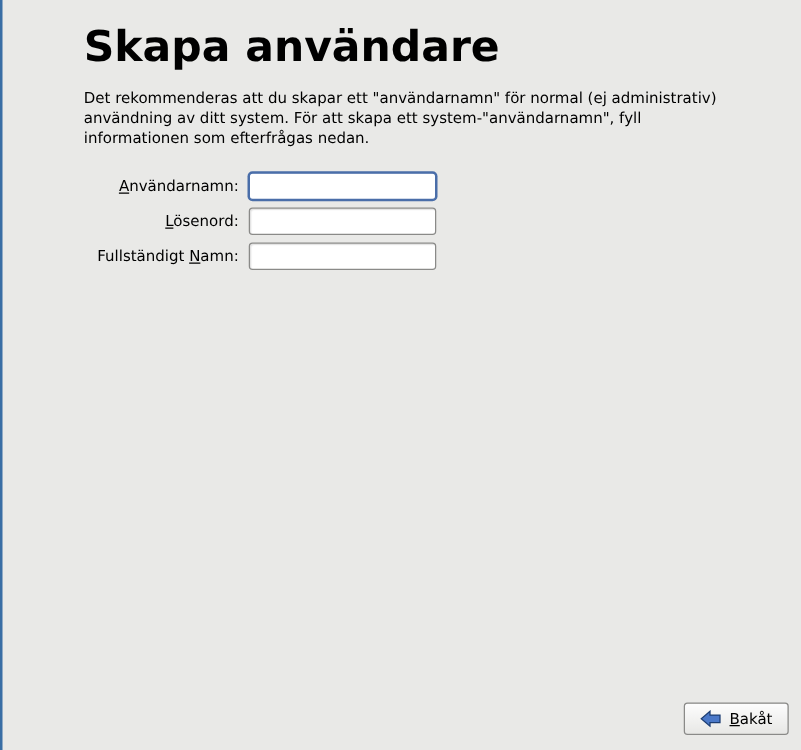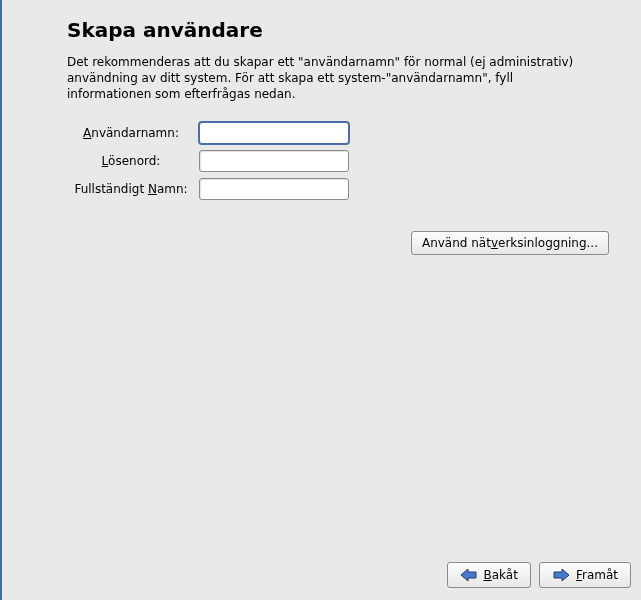--- a/index.html
+++ b/index.html
@@ -21,40 +21,40 @@
     background: #3a6ea5;
   }
   .content {
     position: absolute;
     left: 2px; top: 0; right: 0; bottom: 50px;
     padding: 18px 30px 10px 65px;
     box-sizing: border-box;
   }
   h1 {
     margin: 0 0 12px 0;
-    font-size: 20px;
+    font-size: 34px;
     font-weight: bold;
     letter-spacing: 0px;
     color: #000;
   }
   .desc {
     margin: 11px 0 16px 0;
     line-height: 1.35;
     max-width: 520px;
   }
   .form-table {
     border-collapse: collapse;
   }
   .form-table td {
     padding: 3px 4px;
     vertical-align: middle;
   }
   .form-label {
     white-space: nowrap;
-    text-align: center;
+    text-align: right;
     min-width: 120px;
     margin-left: 16px;
   }
   .accel {
     text-decoration: underline;
   }
   input[type="text"], input[type="password"] {
     width: 150px;
     height: 22px;
     box-sizing: border-box;
@@ -146,38 +146,25 @@
         <span>Fullständigt </span><span class="accel">N</span><span>amn:</span>
       </td>
       <td>
         <input type="text" value="" style="">
       </td>
     </tr>
   </tbody>
     </table>
 
 
-  <div class="netauth-row">
-    <button>
-      <span>Använd nät</span><span class="accel">v</span><span>erksinloggning...</span>
-    </button>
-  </div>
 
 </div>
 
 <div class="footer">
   <button>
     <span class="icon-arrow">
       <svg width="18" height="14" viewBox="0 0 18 14">
         <polygon points="8,1 8,4 16,4 16,10 8,10 8,13 1,7" fill="#4a78c8" stroke="#1d3e73" stroke-width="1"></polygon>
       </svg>
     </span>
     <span><span class="accel">B</span><span>akåt</span></span>
   </button>
-  <button>
-    <span class="icon-arrow">
-      <svg width="18" height="14" viewBox="0 0 18 14">
-        <polygon points="10,1 10,4 2,4 2,10 10,10 10,13 17,7" fill="#4a78c8" stroke="#1d3e73" stroke-width="1"></polygon>
-      </svg>
-    </span>
-    <span><span class="accel">F</span><span>ramåt</span></span>
-  </button>
 </div>
 
 </body></html>

